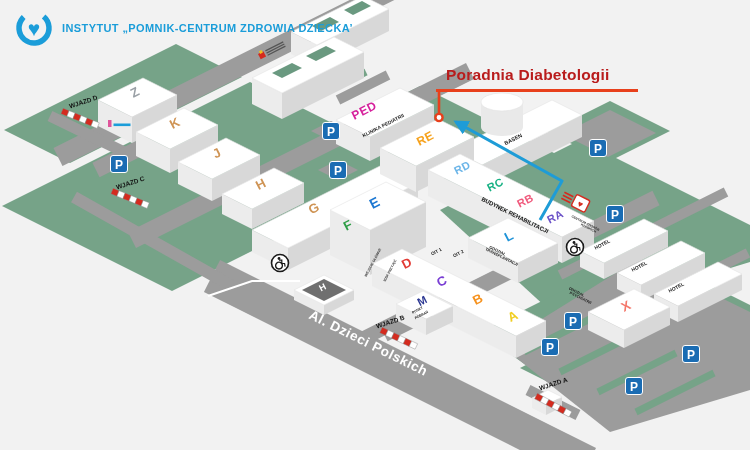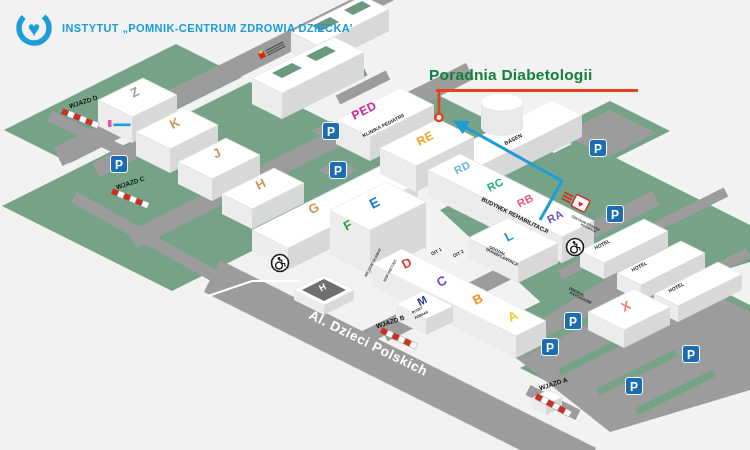--- a/index.html
+++ b/index.html
@@ -1,22 +1,22 @@
 <!DOCTYPE html>
 <html><head>
 <meta charset="utf-8">
 <style>
   html,body{margin:0;padding:0;background:#fff;}
   .canvas{position:relative;width:750px;height:450px;background:#f2f2f2;overflow:hidden;
           font-family:"Liberation Sans",sans-serif;}
   #map{position:absolute;left:0;top:0;}
   .brand{position:absolute;left:14px;top:8px;display:flex;align-items:center;gap:8px;}
   .brand-text{color:#1b9dd9;font-weight:bold;font-size:11px;letter-spacing:.4px;}
-  .callout{position:absolute;left:429px;top:66px;font-size:15.5px;font-weight:bold;
-           color:#15803d;letter-spacing:.2px;white-space:nowrap;}
+  .callout{position:absolute;left:446px;top:66px;font-size:15.5px;font-weight:bold;
+           color:#b91c1c;letter-spacing:.2px;white-space:nowrap;}
   .callout-underline{position:absolute;left:436px;top:89px;width:202px;height:3.2px;background:#e8401c;}
   svg text{font-family:"Liberation Sans",sans-serif;}
 </style>
 </head>
 <body>
 
 <div class="canvas">
 
   <svg id="map" width="750" height="450" viewBox="0 0 750 450">
     <defs>

